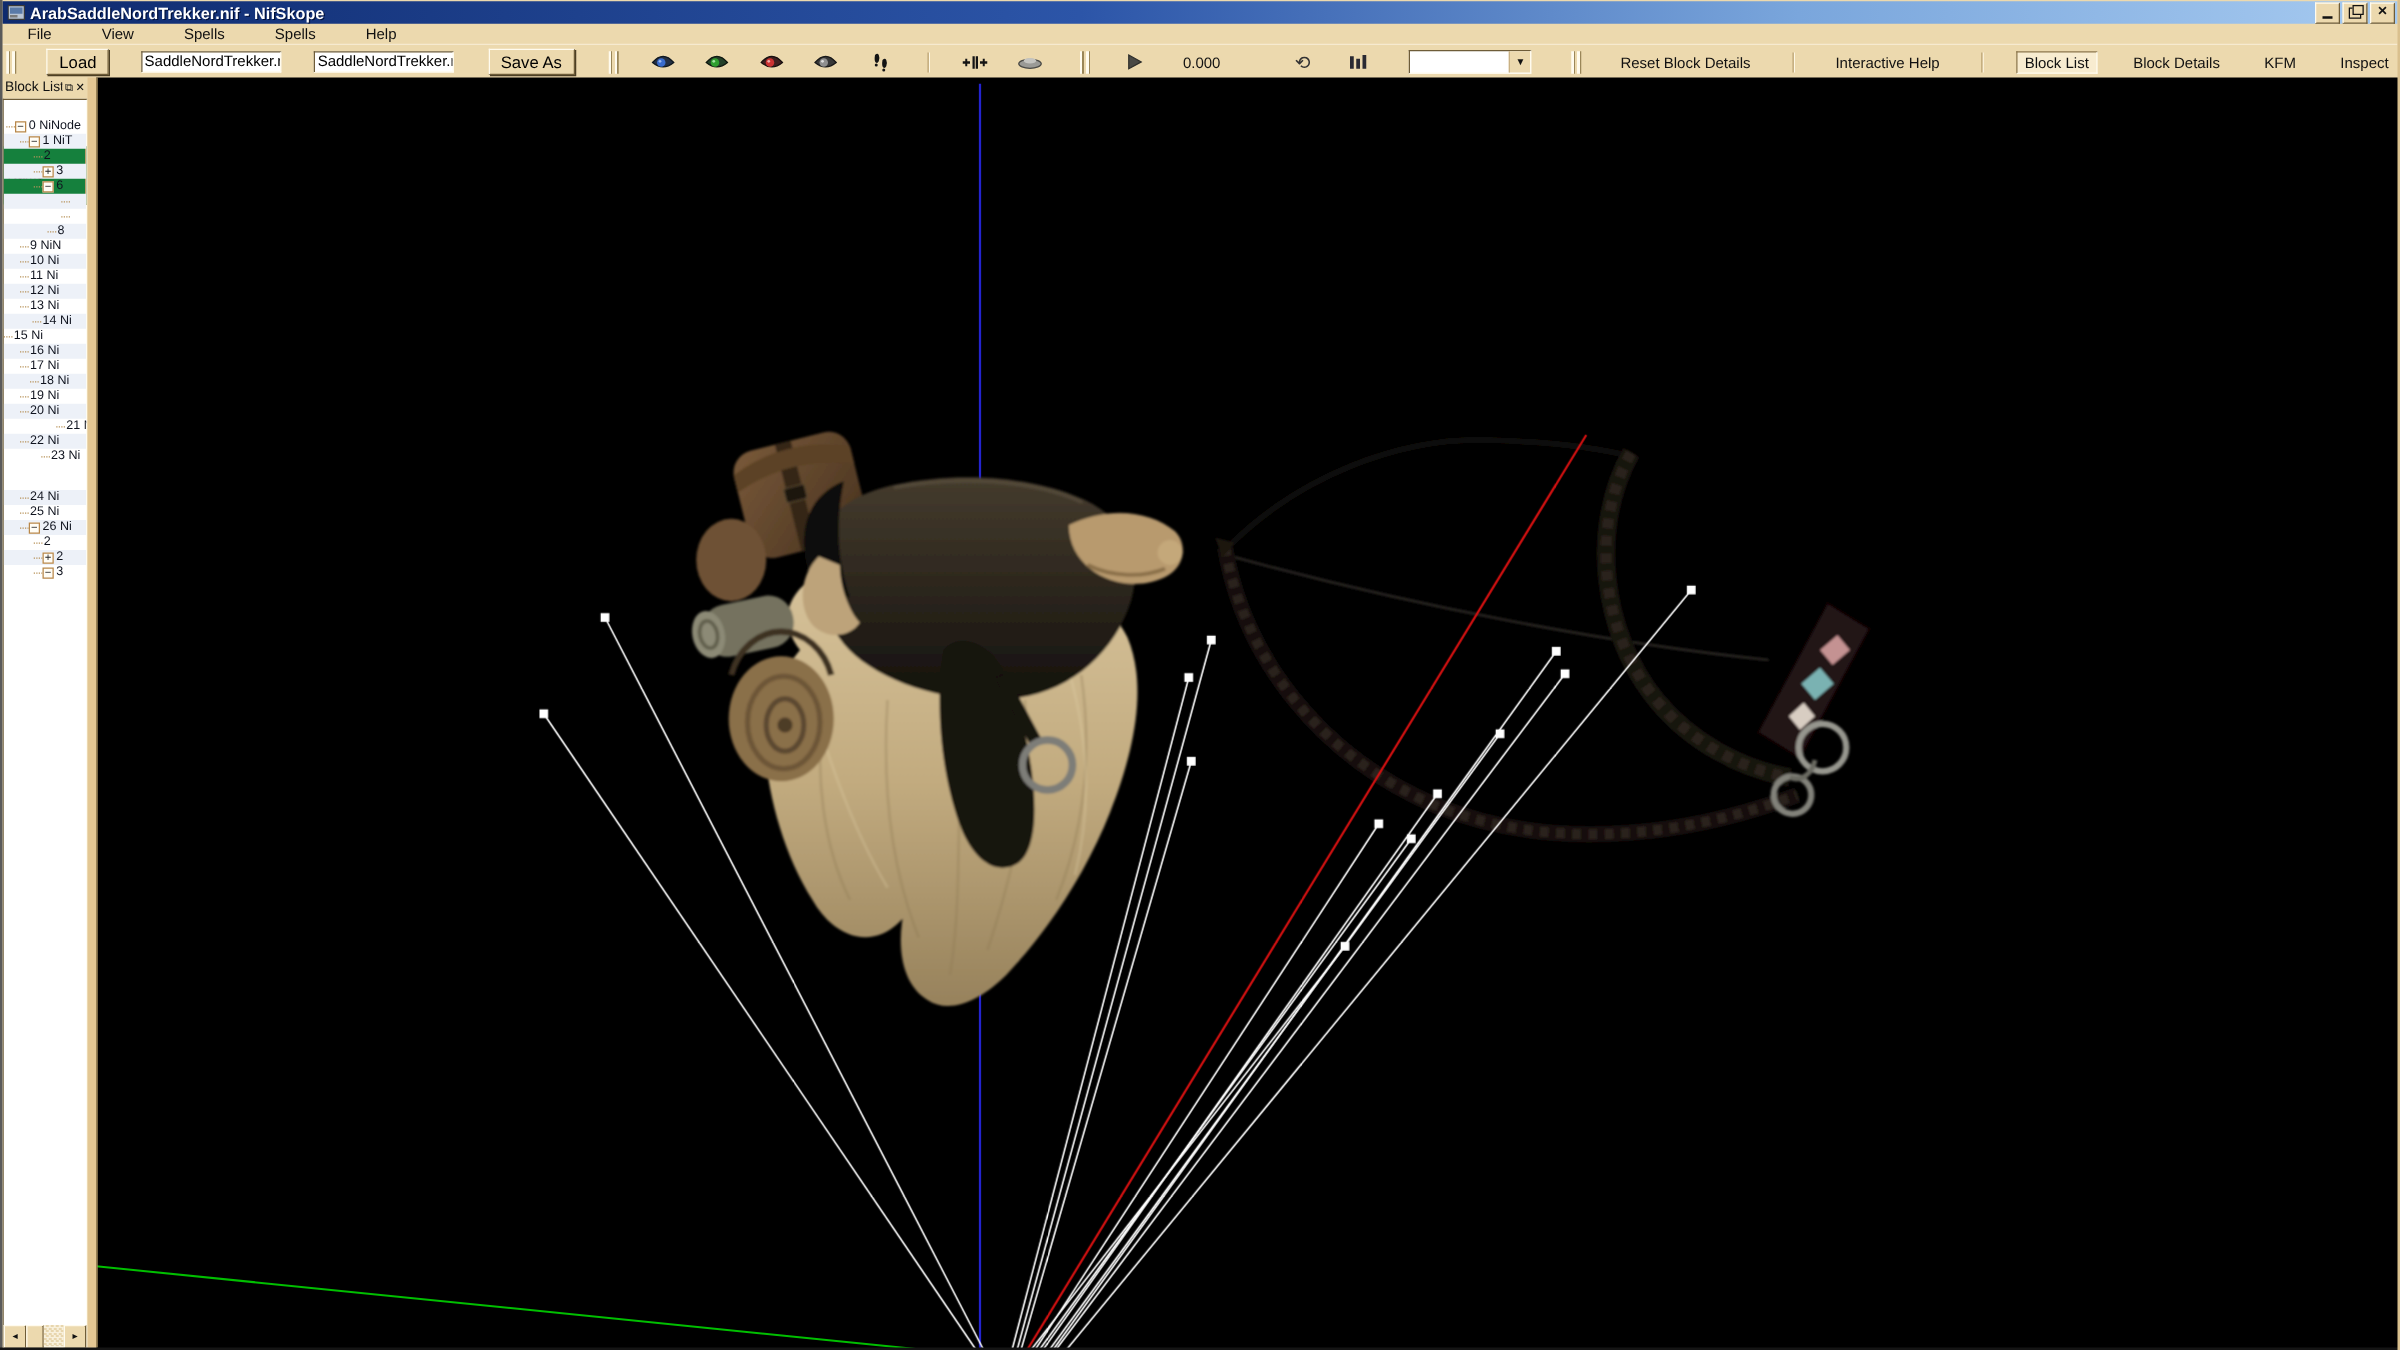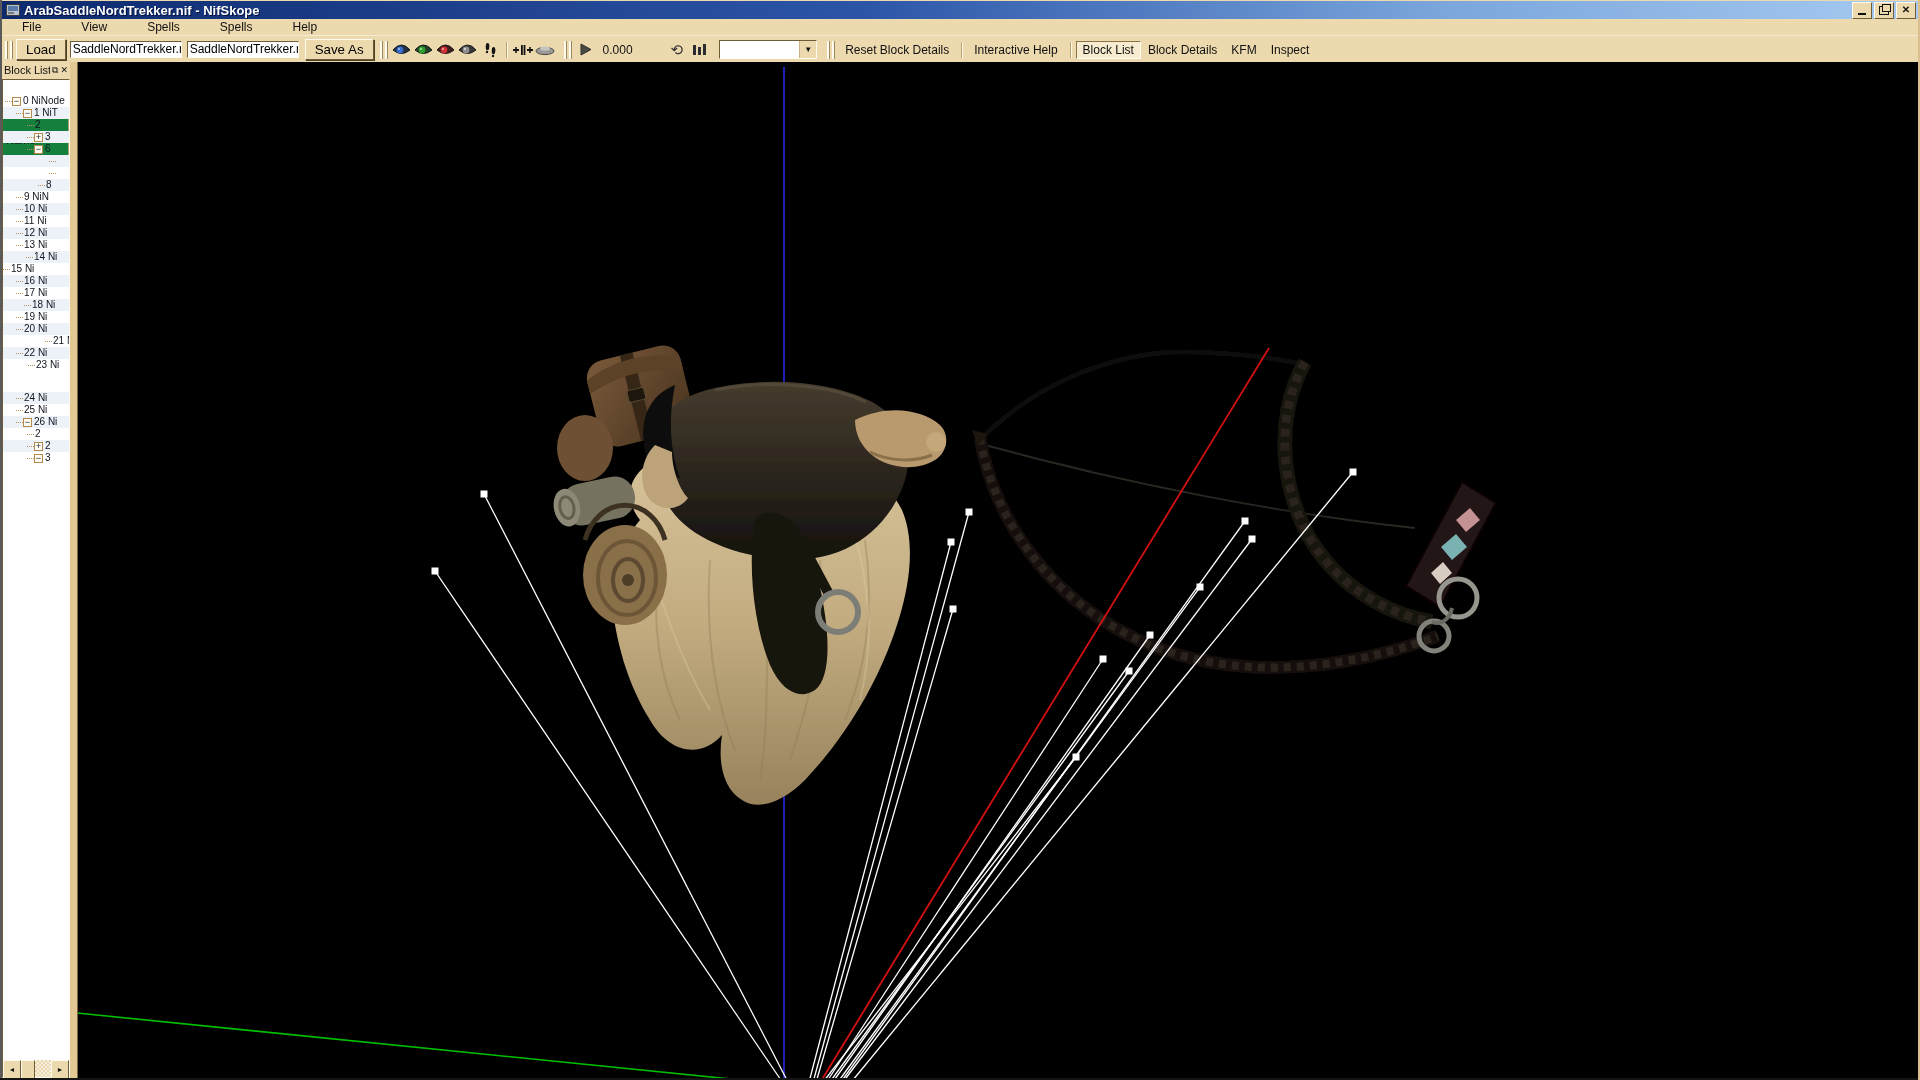--- a/index.html
+++ b/index.html
@@ -27,21 +27,21 @@
   .glyph-restore::before{content:"";position:absolute;left:2px;top:-3px;width:7px;height:6px;
           border:1px solid #111;background:#ecd9ae;}
 
   
   .menubar{position:absolute;left:2px;top:19px;right:2px;height:16px;display:flex;align-items:center;
            font-size:12px;color:#111;}
   .menu-item{padding:1px 20px;white-space:nowrap;}
 
   
   .toolbar{position:absolute;left:2px;top:35px;right:2px;height:27px;display:flex;align-items:center;
-           font-size:12px;color:#111;border-top:1px solid #f6ead0;}
+           font-size:12px;color:#111;border-top:1px solid #f6ead0;justify-content:space-between;}
   .grip{width:8px;height:18px;margin:0 3px;flex:0 0 auto;
         background:linear-gradient(90deg,#fffbee 0 2px,#9a8658 2px 3px,rgba(0,0,0,0) 3px 5px,#fffbee 5px 7px,#9a8658 7px 8px);}
   .btn3d{background:#ecd9ae;border:1px solid;border-color:#fffbee #6e5c38 #6e5c38 #fffbee;
          box-shadow:1px 1px 0 #4c3f24;padding:2px 9px;white-space:nowrap;}
   .field{background:#fff;border:1px solid;border-color:#6e5c38 #fffbee #fffbee #6e5c38;
          height:15px;line-height:15px;padding:0 2px;white-space:nowrap;overflow:hidden;
          text-align:right;font-size:12px;color:#000;}
   .f1{width:106px;margin-left:4px;}
   .f2{width:106px;margin-left:5px;}
   .tool-icon{width:22px;height:18px;display:flex;align-items:center;justify-content:center;flex:0 0 auto;}
@@ -304,21 +304,21 @@
             <span class="tlabel">20 Ni</span>
           </div>
           <div class="trow" style="padding-left: 13px; margin-left: 29px;">
             <span class="conn"></span>
             <span class="tlabel">21 Ni</span>
           </div>
           <div class="trow stripe" style="padding-left: 13px;">
             <span class="conn"></span>
             <span class="tlabel">22 Ni</span>
           </div>
-          <div class="trow" style="padding-left: 25px;">
+          <div class="trow" style="padding-left: 25px; justify-content: center;">
             <span class="conn"></span>
             <span class="tlabel">23 Ni</span>
           </div>
           <div class="trow stripe" style="padding-left: 13px; margin-top: 21px;">
             <span class="conn"></span>
             <span class="tlabel">24 Ni</span>
           </div>
           <div class="trow" style="padding-left: 13px;">
             <span class="conn"></span>
             <span class="tlabel">25 Ni</span>

